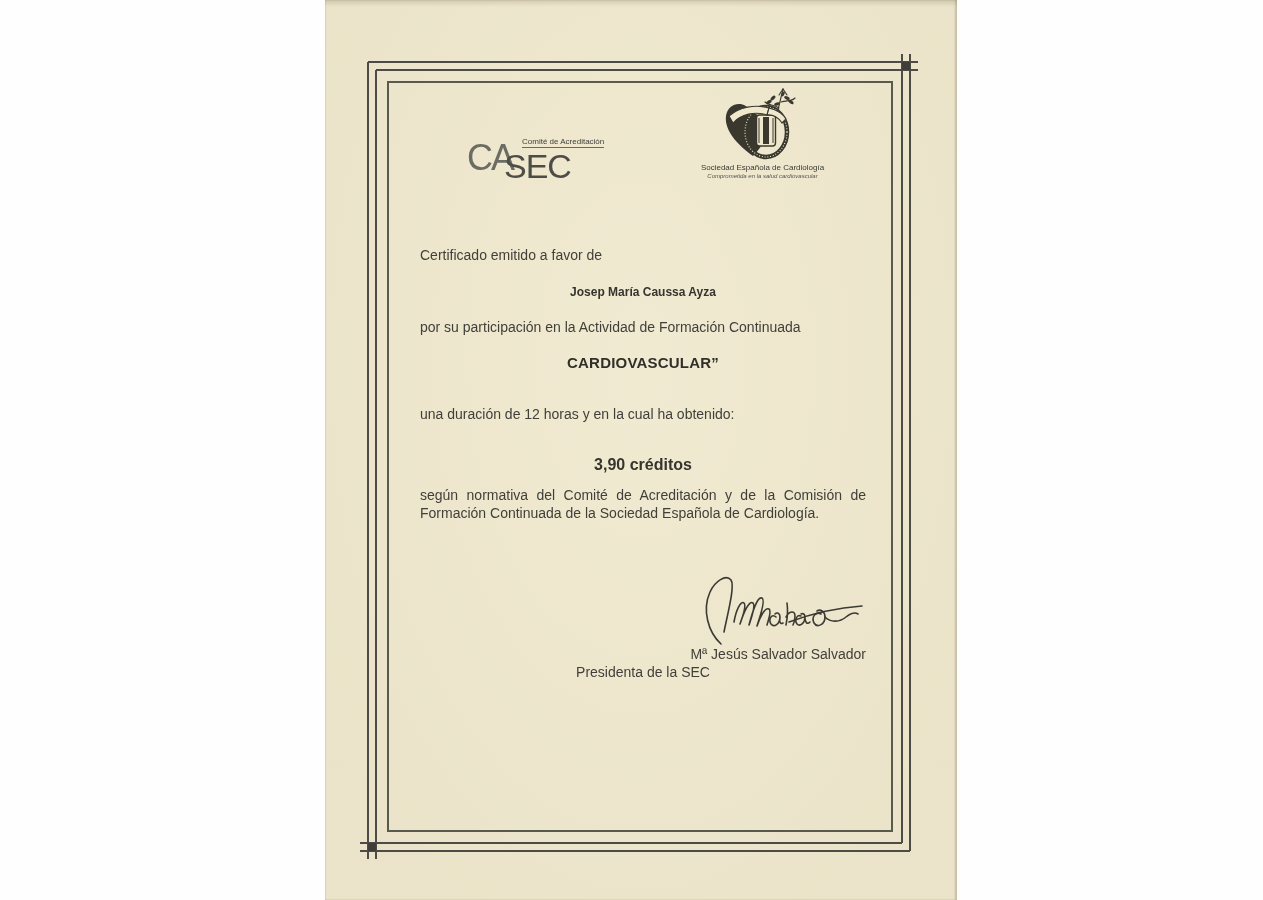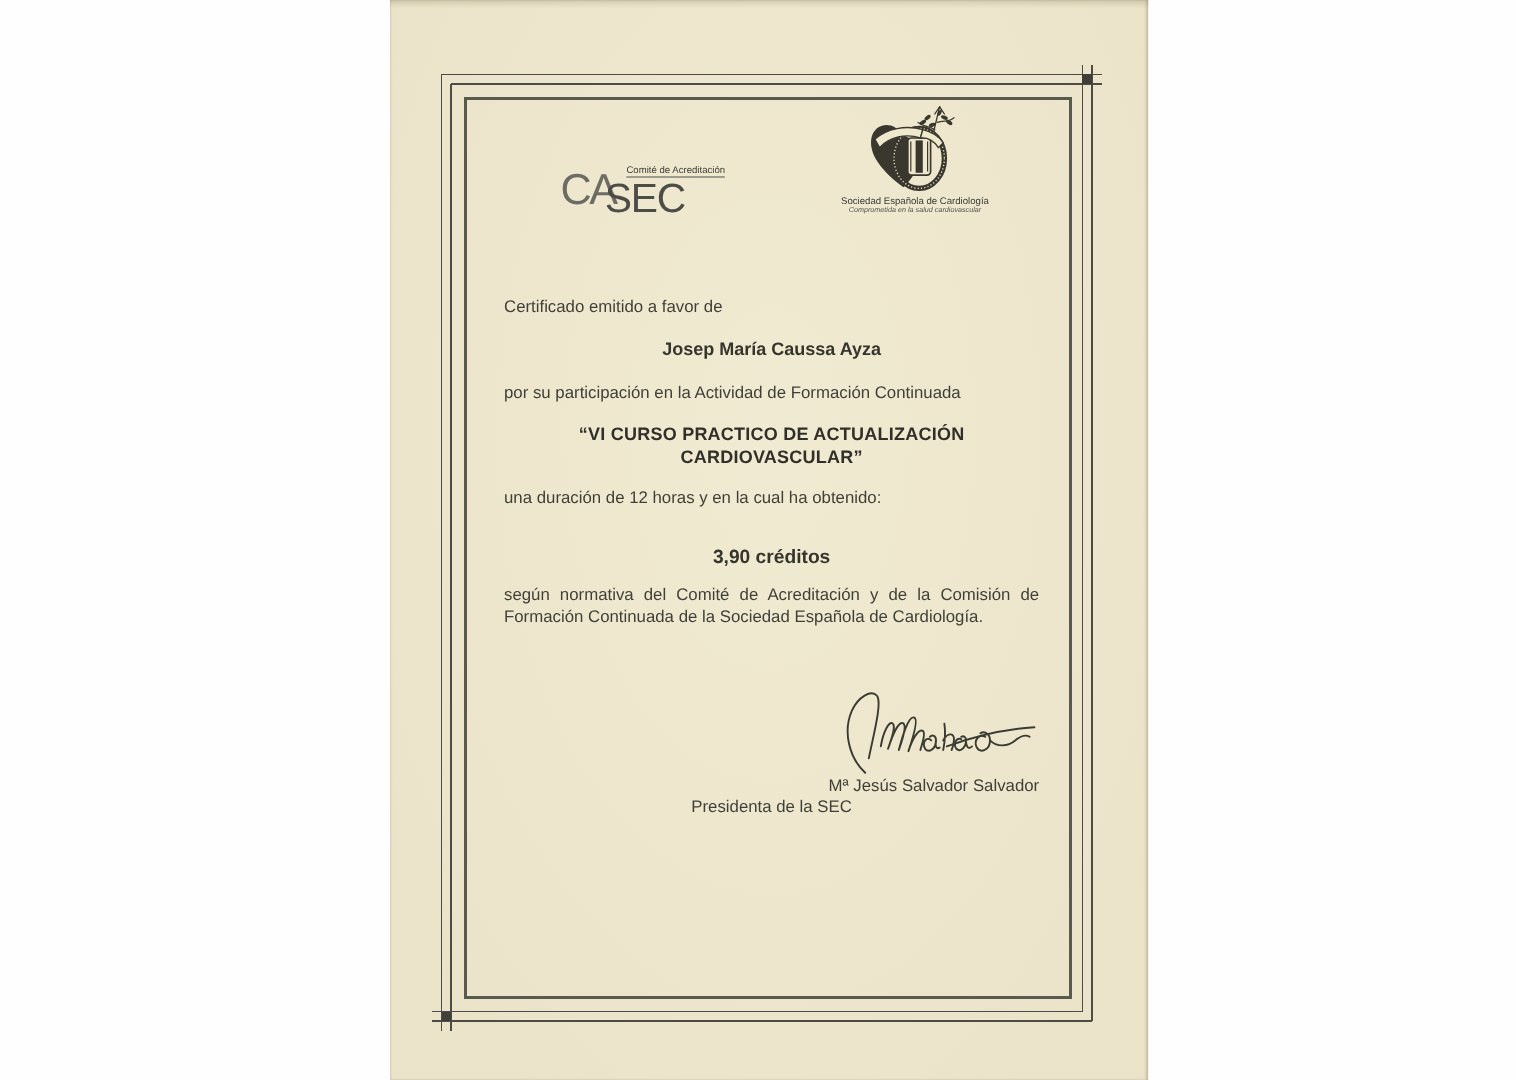--- a/index.html
+++ b/index.html
@@ -47,21 +47,21 @@
   }
   .sec-tagline{
     position:absolute;left:350px;top:173px;width:175px;
     text-align:center;font-size:6px;line-height:7px;color:#55554d;
     font-style:italic;
   }
   
   .ink{color:#403f38;}
   .txtblock{position:absolute;left:95px;width:446px;font-size:14px;line-height:18px;}
   .t-issued{top:246px;}
-  .t-name{top:283px;text-align:center;font-weight:bold;font-size:15px;color:#35342d;}
+  .t-name{top:283px;text-align:center;font-weight:bold;font-size:12px;color:#35342d;}
   .t-part{top:318px;}
   .t-title{top:353px;text-align:center;font-weight:bold;font-size:15px;line-height:19px;color:#302f29;letter-spacing:0.2px;}
   .t-event{top:405px;}
   .t-credits{top:456px;text-align:center;font-weight:bold;font-size:16px;color:#35342d;}
   .t-norm1{top:486px;text-align:justify;text-align-last:justify;}
   .t-norm2{top:504px;}
   .t-date{top:554px;text-align:right;padding-right:12px;}
   .sig-svg{position:absolute;left:363px;top:570px;width:185px;height:78px;}
   .t-signer{top:645px;text-align:right;}
   .t-signer-title{top:663px;text-align:center;}
@@ -130,21 +130,20 @@
       <path d="M56,22 C64,24 70,28 73,33 L69,37 C66,32 60,28 54,29 Z" fill="#efe8cd" stroke="#3a382e" stroke-width="1.1"></path>
     </svg>
     <div class="sec-orgname">Sociedad Española de Cardiología</div>
     <div class="sec-tagline">Comprometida en la salud cardiovascular</div>
 
     <div class="txtblock ink t-issued">Certificado emitido a favor de</div>
     <div class="txtblock t-name">Josep María Caussa Ayza</div>
     <div class="txtblock ink t-part">por su participación en la Actividad de Formación Continuada</div>
 
     <div class="txtblock t-title">
-      <div>“VI CURSO PRACTICO DE ACTUALIZACIÓN</div>
       <div>CARDIOVASCULAR”</div>
     </div>
 
     <div class="txtblock ink t-event">
       <div>una duración de 12 horas y en la cual ha obtenido:</div>
     </div>
 
     <div class="txtblock t-credits">3,90 créditos</div>
 
     <div class="txtblock ink t-norm1">según normativa del Comité de Acreditación y de la Comisión de</div>

